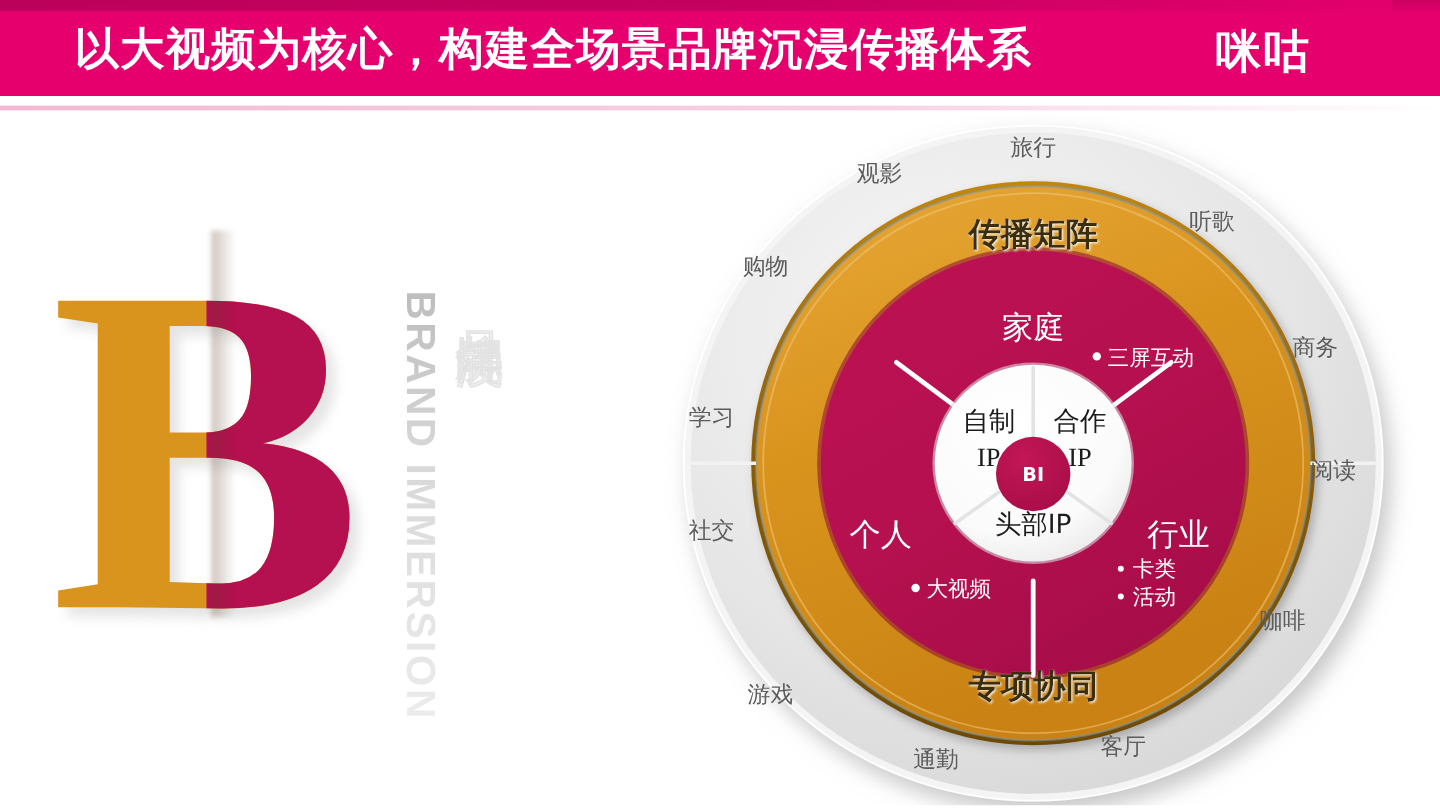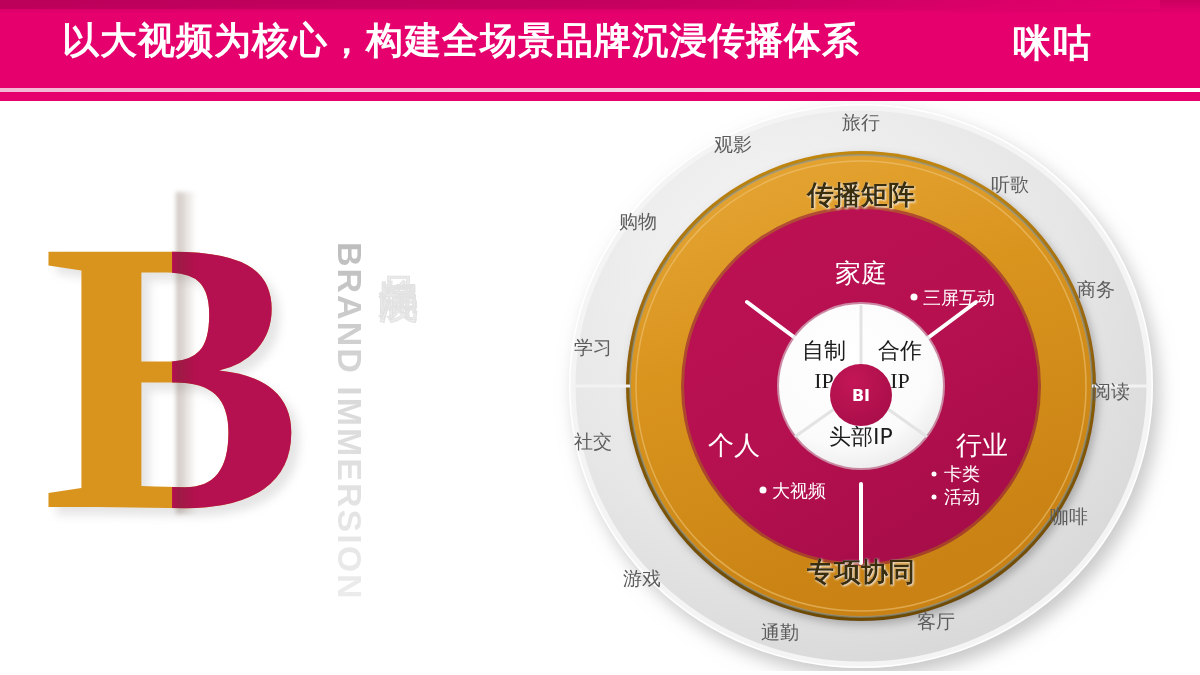--- a/index.html
+++ b/index.html
@@ -6,21 +6,21 @@
   html,body{margin:0;padding:0;}
   body{
     width:1200px;height:675px;overflow:hidden;
     background:#ffffff;
     font-family:"Liberation Sans","DejaVu Sans",sans-serif;
     position:relative;
   }
 
   
   #header-bar{
-    position:absolute;left:0;top:0;width:1200px;height:101px;
+    position:absolute;left:0;top:0;width:1200px;height:80px;
     background:#e6006e;
     background-image:linear-gradient(180deg,#c9015f 0%,#e6006e 14%,#e6006e 100%);
     overflow:hidden;
   }
   #header-bar .tophaze{
     position:absolute;left:0;top:0;width:1160px;height:9px;
     background:linear-gradient(90deg,#b80159 0%,#c4015e 55%,#e6006e 100%);
     opacity:.85;
   }
   #header-title{

